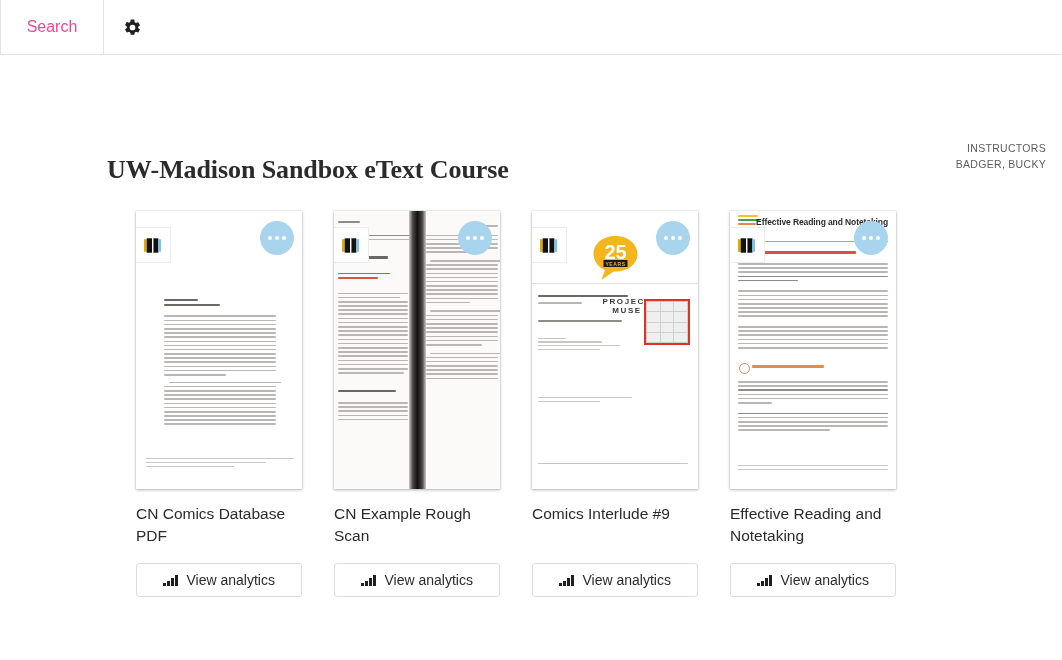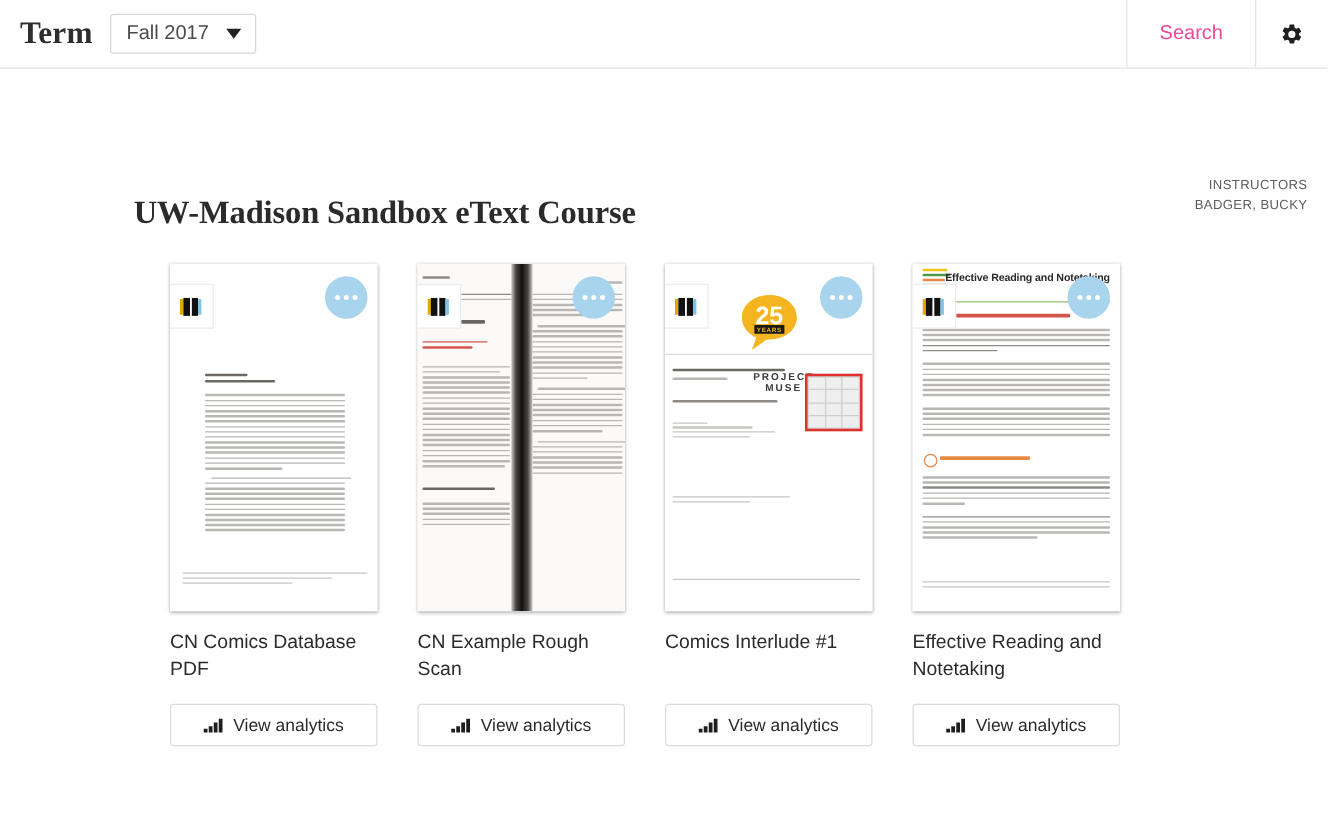--- a/index.html
+++ b/index.html
@@ -336,27 +336,20 @@
     position: absolute;
     width: 9px; height: 9px;
     border: 1.2px solid #e8864a;
     border-radius: 50%;
   }
 </style>
 </head>
 <body>
 
 <div class="topbar">
-  <div class="topbar-left">
-    <div class="term-label">Term</div>
-    <div class="term-select">
-      <span class="term-select-value">Fall 2017</span>
-      <span class="caret"></span>
-    </div>
-  </div>
 
   <div class="topbar-cell cell-search">
     <span>Search</span>
   </div>
 
   <div class="topbar-cell cell-gear">
     <span class="gear-icon">
       <svg width="19" height="19" viewBox="0 0 24 24">
         <path fill="#1f1f1f" d="M19.14 12.94a7.5 7.5 0 0 0 .06-.94 7.5 7.5 0 0 0-.06-.94l2.03-1.58a.5.5 0 0 0 .12-.62l-1.92-3.32a.5.5 0 0 0-.6-.22l-2.39.96a7.3 7.3 0 0 0-1.62-.94l-.36-2.54A.5.5 0 0 0 13.9 2h-3.8a.5.5 0 0 0-.5.42l-.36 2.54c-.58.24-1.12.56-1.62.94l-2.39-.96a.5.5 0 0 0-.6.22L2.71 8.48a.5.5 0 0 0 .12.62l2.03 1.58a7.5 7.5 0 0 0 0 1.88L2.83 14.14a.5.5 0 0 0-.12.62l1.92 3.32c.13.22.39.3.6.22l2.39-.96c.5.38 1.04.7 1.62.94l.36 2.54c.04.24.25.42.5.42h3.8c.25 0 .46-.18.5-.42l.36-2.54c.58-.24 1.12-.56 1.62-.94l2.39.96c.21.08.47 0 .6-.22l1.92-3.32a.5.5 0 0 0-.12-.62l-2.03-1.58zM12 15.6A3.6 3.6 0 1 1 12 8.4a3.6 3.6 0 0 1 0 7.2z"></path>
       </svg>
@@ -598,21 +591,21 @@
           <rect x="16" y="1" width="3" height="14" fill="#7fc4e8"></rect>
           <rect x="9" y="0" width="1.5" height="16" fill="#fff"></rect>
         </svg>
       </div>
       <div class="dots-btn">
         <i></i>
           <i></i>
           <i></i>
       </div>
     </div>
-    <div class="card-title">Comics Interlude #1</div>
+    <div class="card-title">Comics Interlude #9</div>
     <div class="spacer-1"></div>
     <div class="analytics-btn">
       <span class="bars">
           <i></i>
           <i></i>
           <i></i>
           <i></i>
         </span>
       <span>View analytics</span>
     </div>

